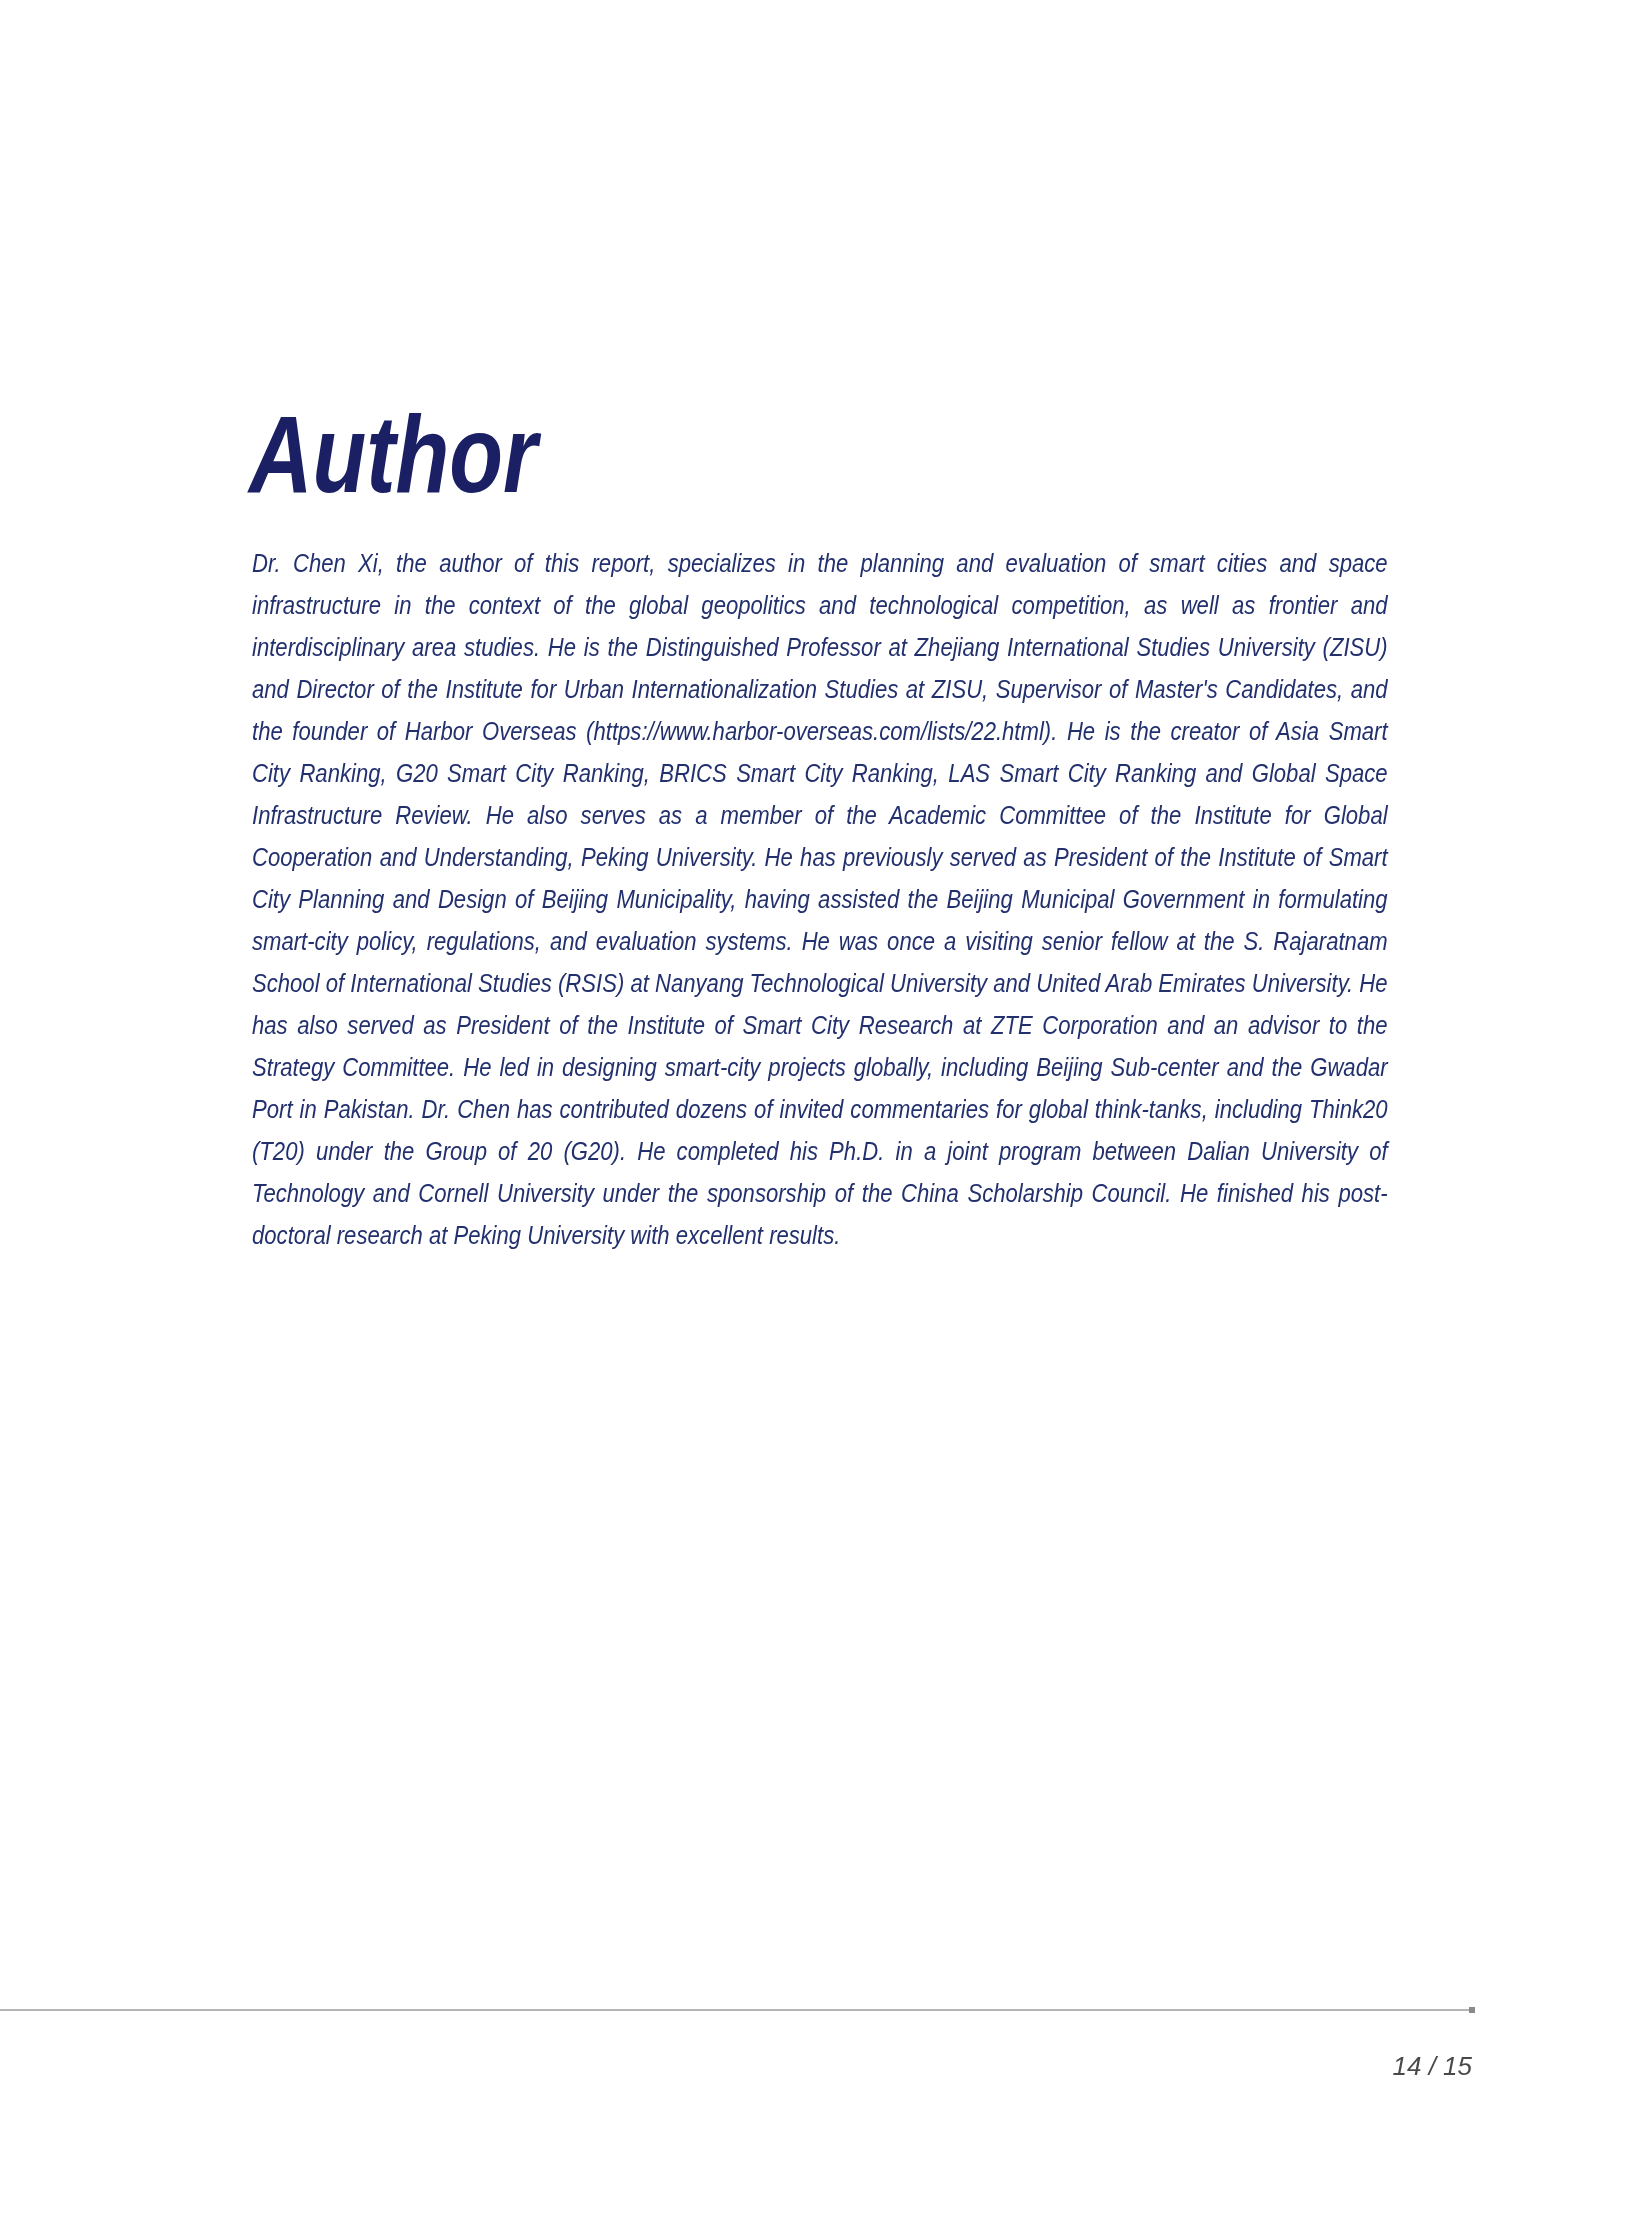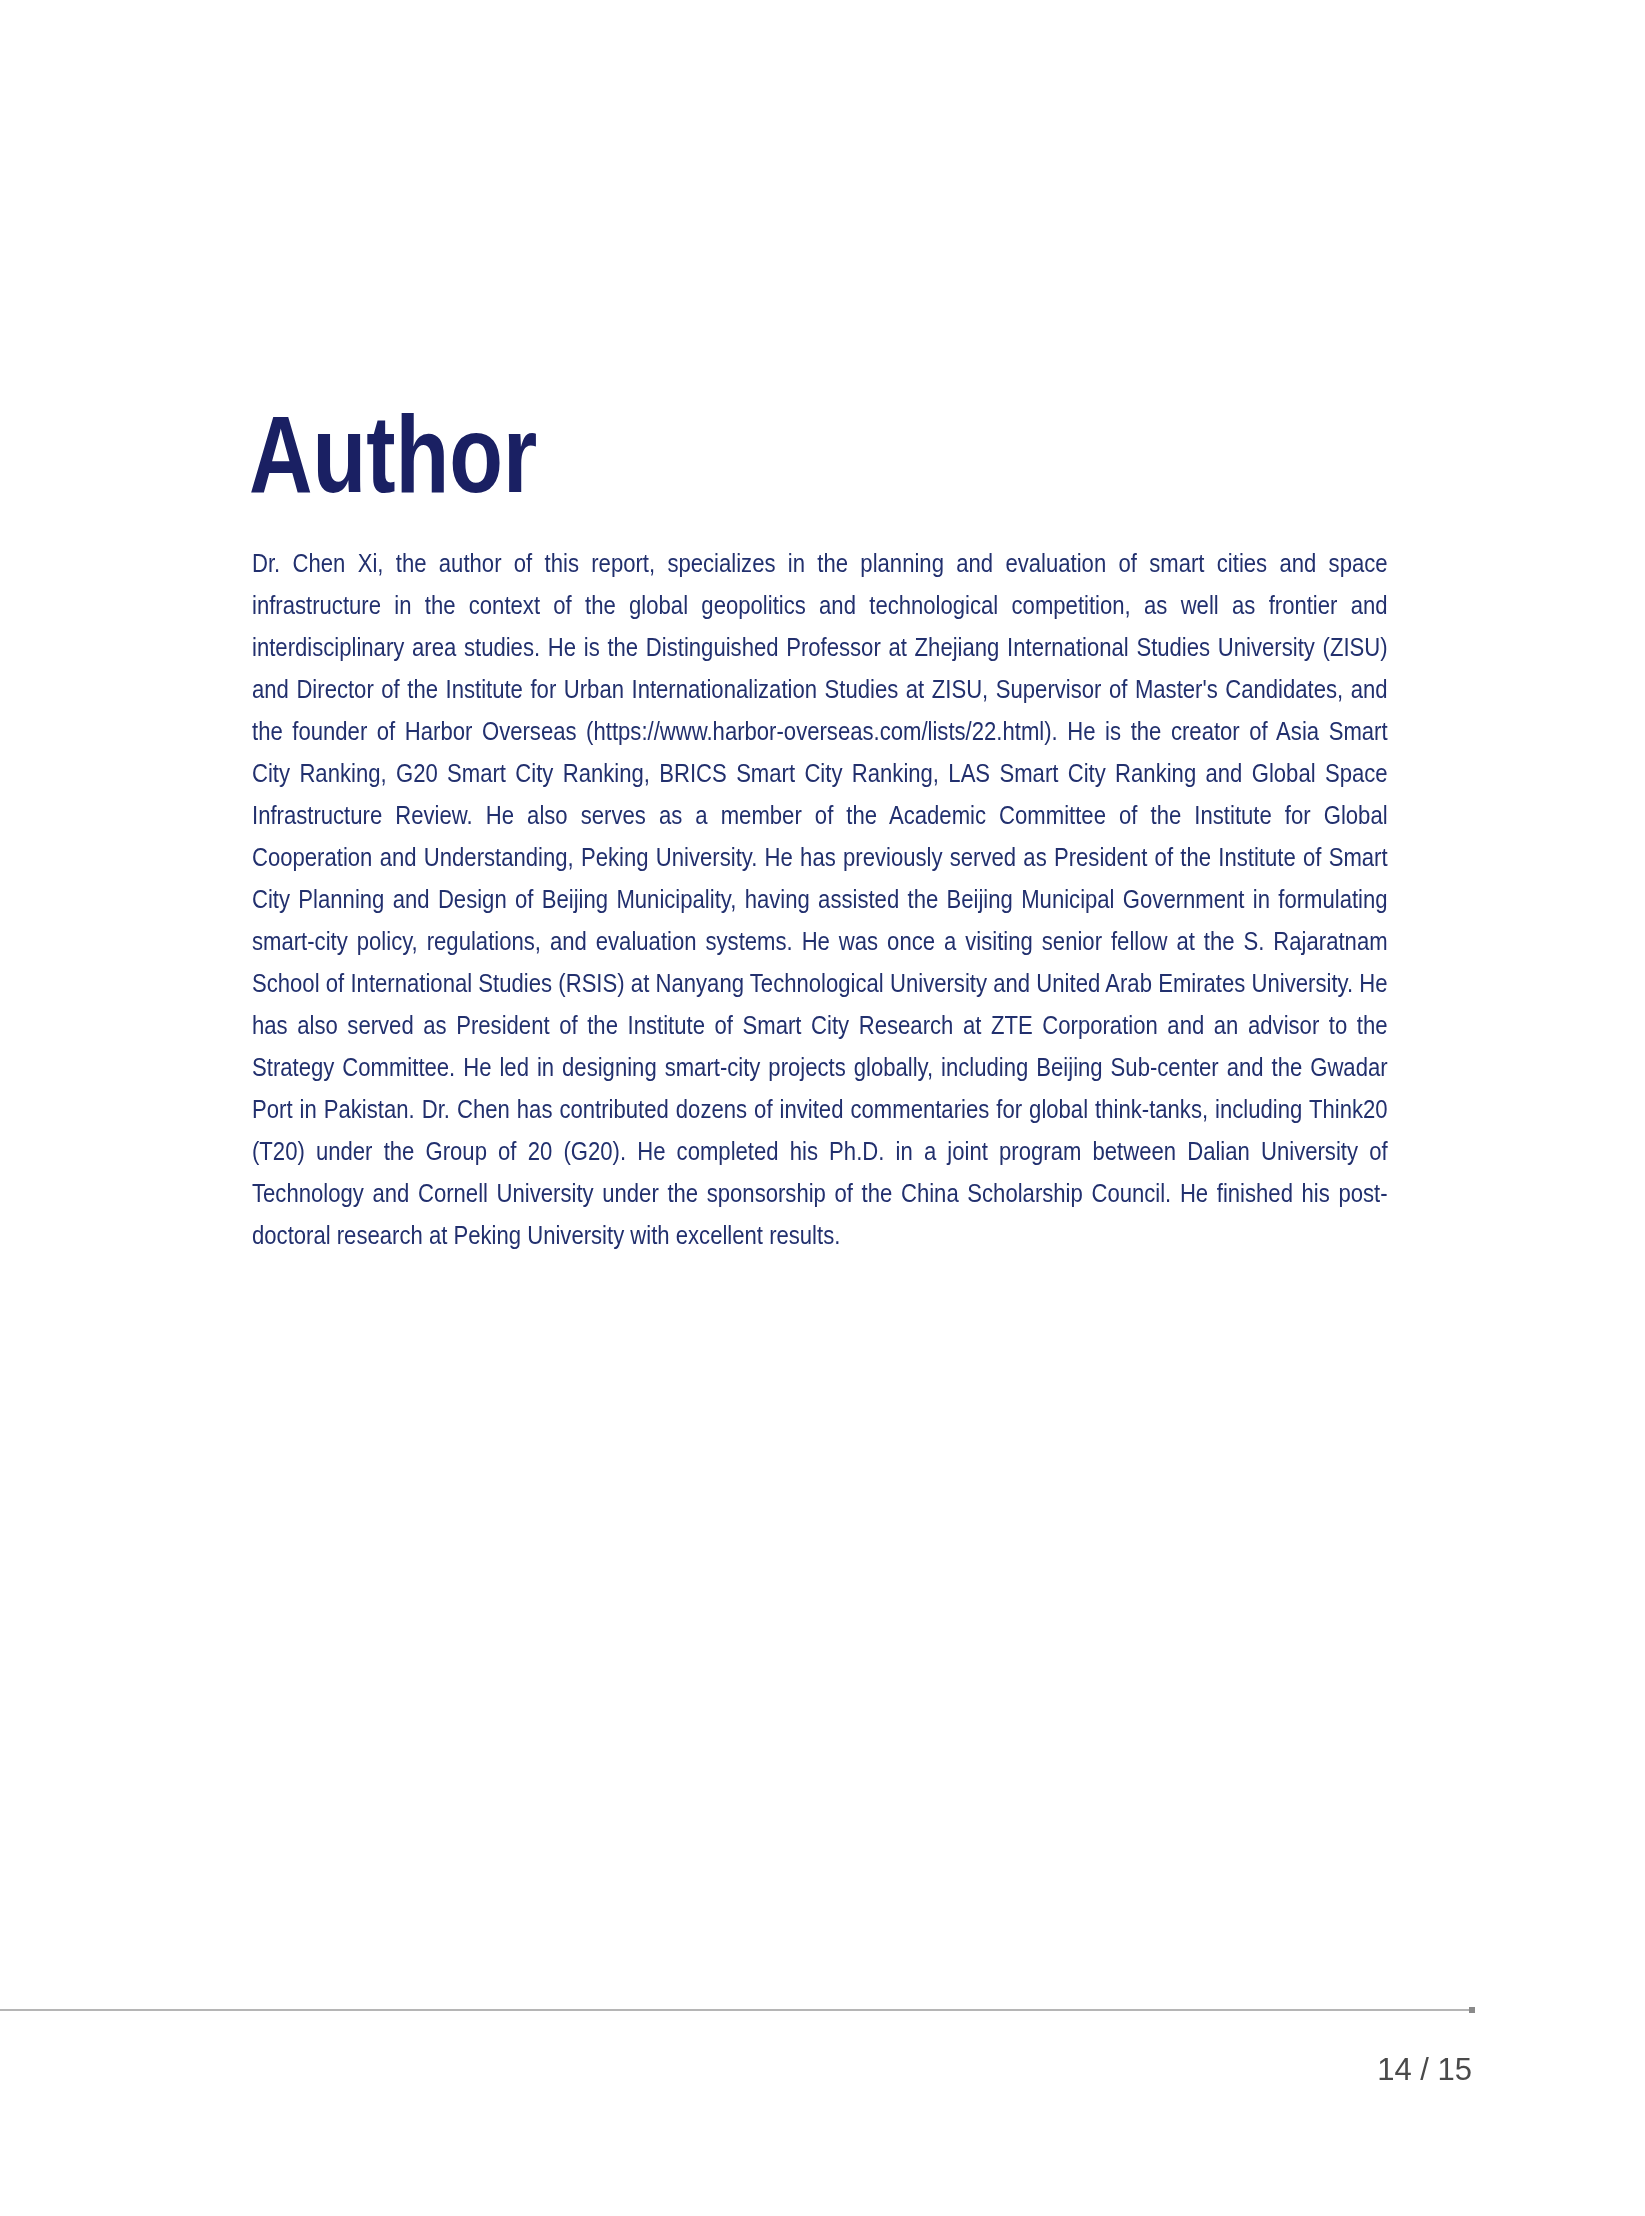--- a/index.html
+++ b/index.html
@@ -14,20 +14,21 @@
   html, body {
     background: #ffffff;
     font-family: "Liberation Sans", sans-serif;
   }
   .page {
     position: relative;
     width: 1645px;
     height: 2216px;
     background: var(--color-background);
     overflow: hidden;
+    font-style: italic;
   }
   .section-title {
     position: absolute;
     left: 249px;
     top: 399px;
     font-size: 110px;
     line-height: 1;
     font-weight: bold;
     color: var(--color-heading);
     transform: scaleX(0.8);
@@ -60,21 +61,21 @@
     top: 2007px;
     width: 5.8px;
     height: 5.8px;
     background: var(--color-rule-dot);
   }
   .page-number {
     position: absolute;
     left: 1214px;
     top: 2051px;
     width: 258px;
-    font-size: 31px;
+    font-size: 26px;
     line-height: 1.2;
     text-align: right;
     color: var(--color-footer-text);
     white-space: nowrap;
   }
 </style>
 </head>
 <body>
 
 <div class="page">

